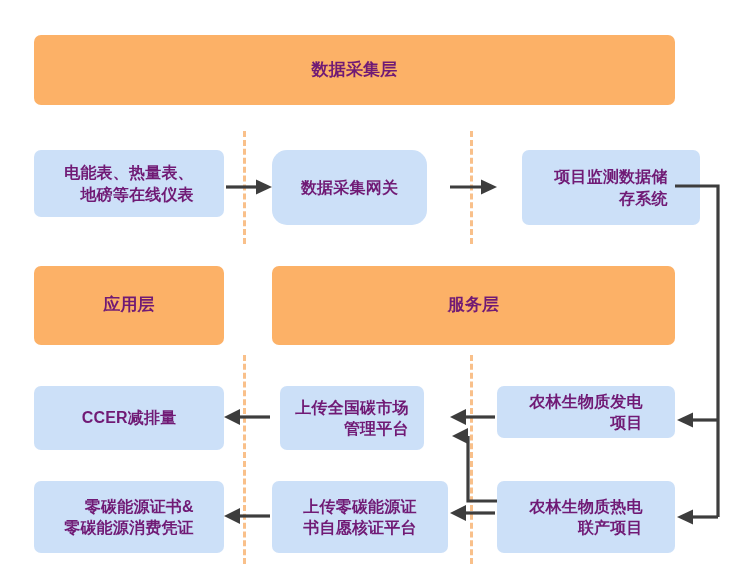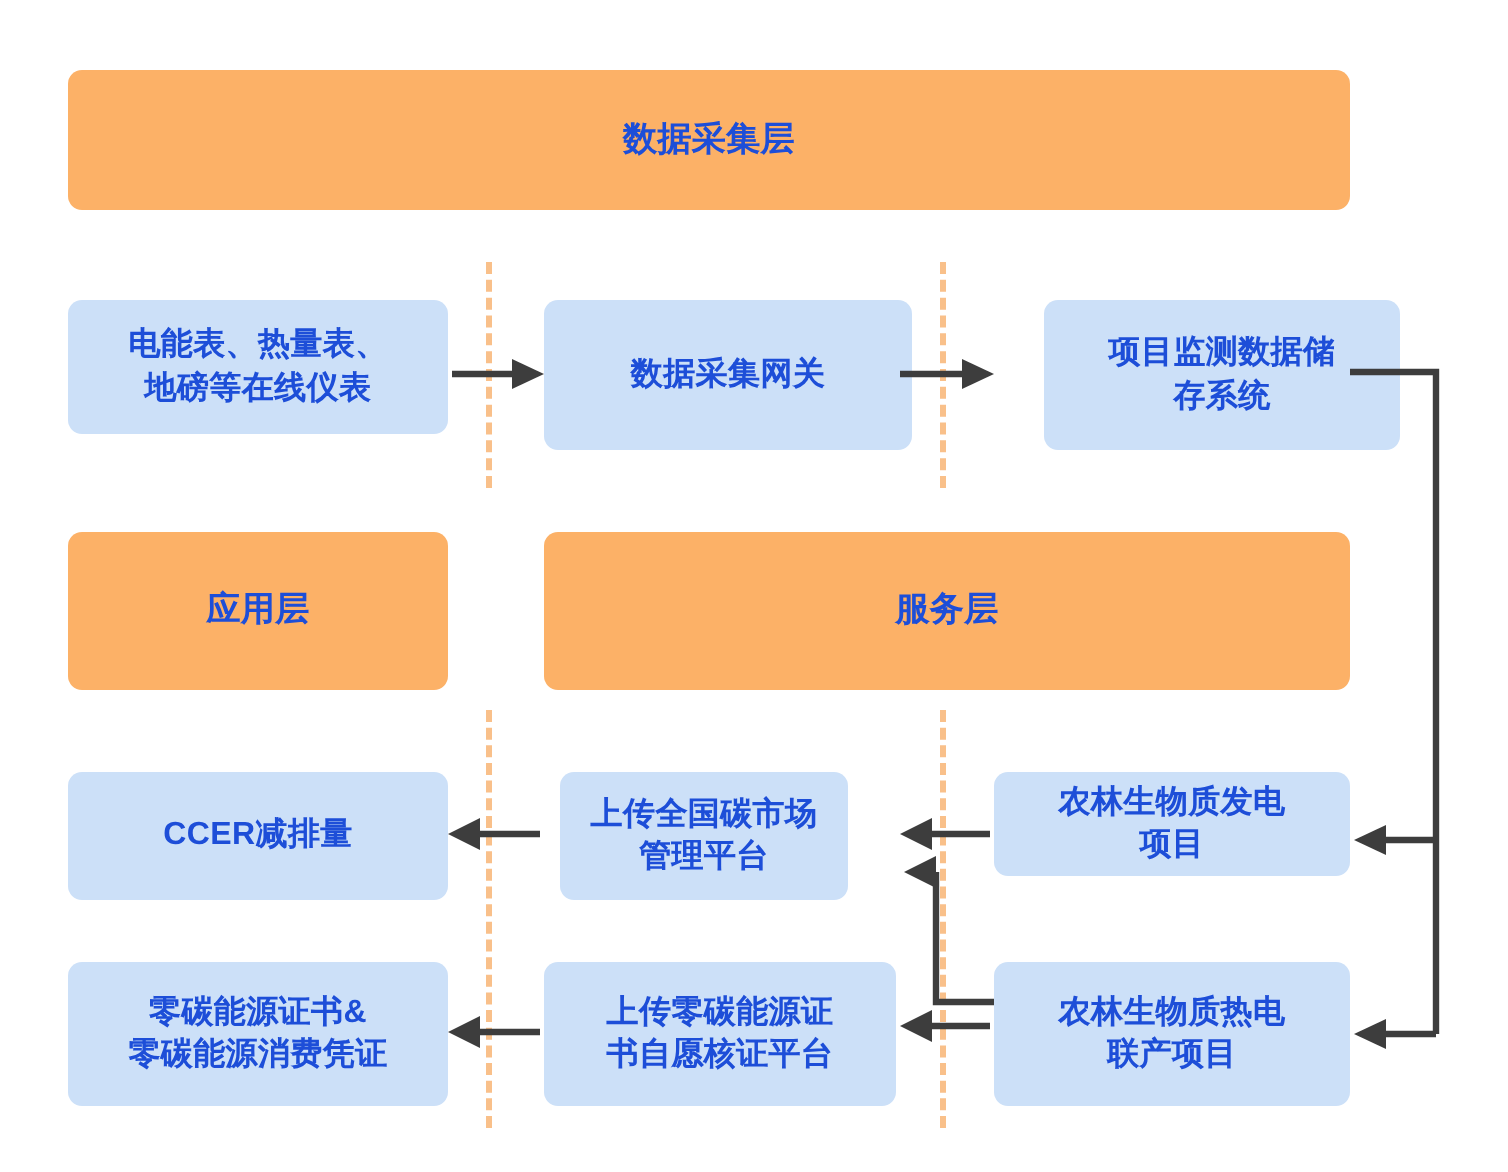--- a/index.html
+++ b/index.html
@@ -16,24 +16,24 @@
     height: 586px;
     background: #ffffff;
     overflow: hidden;
   }
   .node {
     position: absolute;
     box-sizing: border-box;
     display: flex;
     align-items: center;
     justify-content: center;
-    text-align: center;
+    text-align: right;
     border-radius: 7px;
     font-weight: bold;
-    color: #1d4ed8;
+    color: #701a75;
     line-height: 1.32;
     white-space: pre-line;
     letter-spacing: 0.2px;
     padding: 2px 6px;
   }
   .node.layer {
     background: #fcb167;
     font-size: 17px;
   }
   .node.proc {
@@ -77,21 +77,21 @@
   <div class="node layer" style="left:272px; top:266px; width:403px; height:79px;">服务层</div>
 
   <div class="divider" style="left:243px; top:131px; height:113px;"></div>
   <div class="divider" style="left:470px; top:131px; height:113px;"></div>
   <div class="divider" style="left:243px; top:355px; height:209px;"></div>
   <div class="divider" style="left:470px; top:355px; height:209px;"></div>
 
   <div class="node proc" style="left:34px; top:150px; width:190px; height:67px;">电能表、热量表、
 地磅等在线仪表</div>
 
-  <div class="node proc" style="left:272px; top:150px; width:184px; height:75px;">数据采集网关</div>
+  <div class="node proc" style="left:272px; top:150px; width:155px; height:75px;border-radius:15px;">数据采集网关</div>
 
   <div class="node proc" style="left:497px; top:150px; width:178px; height:75px;margin-left:25px;">项目监测数据储
 存系统</div>
 
   <div class="node proc" style="left:34px; top:386px; width:190px; height:64px;">CCER减排量</div>
 
   <div class="node proc" style="left:280px; top:386px; width:144px; height:64px;">上传全国碳市场
 管理平台</div>
 
   <div class="node proc" style="left:497px; top:386px; width:178px; height:52px;">农林生物质发电

